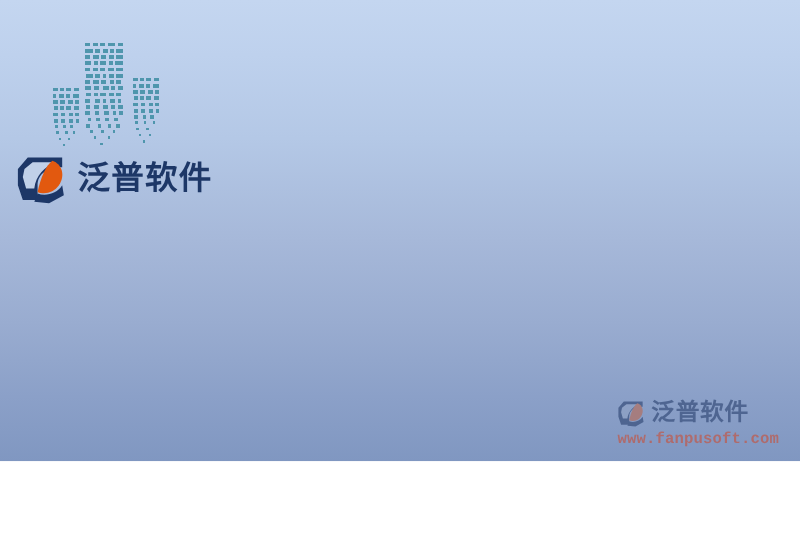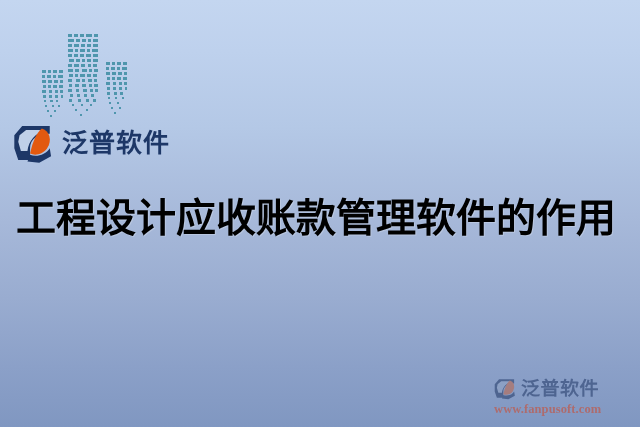--- a/index.html
+++ b/index.html
@@ -8,21 +8,21 @@
     padding: 0;
     background: #ffffff;
   }
   body {
     font-family: "Liberation Sans", "DejaVu Sans", sans-serif;
   }
 
   #banner {
     position: relative;
     width: 640px;
-    height: 427px;
+    height: 369px;
     overflow: hidden;
     background: linear-gradient(to bottom,
         #c4d6f0 0%,
         #bed1ed 12%,
         #b4c8e6 30%,
         #a6b8d9 52%,
         #99acd0 70%,
         #8ba0c8 86%,
         #8097c1 100%);
   }
@@ -124,21 +124,21 @@
     font-family: "DejaVu Sans", "Liberation Sans", sans-serif;
   }
   .wm-url {
     margin-top: 2px;
     font-size: 12.5px;
     font-weight: 700;
     color: #c8503a;
     letter-spacing: 0.1px;
     line-height: 1;
     white-space: nowrap;
-    font-family: Liberation Serif, serif;
+    font-family: Liberation Mono, monospace;
   }
 </style>
 </head>
 <body>
 
 <div id="banner">
 
   <div id="skyline">
     <svg viewBox="0 0 96 92" xmlns="http://www.w3.org/2000/svg" shape-rendering="crispEdges">
       <g fill="#4f96ad">
@@ -301,21 +301,20 @@
         <path d="M44 10 C56 14 60 28 52 40 C46 49 34 52 26 48 C30 30 36 16 44 10 Z" fill="#e2590f"></path>
 
         <path d="M26 50 C36 54 50 50 56 40 L58 52 L40 62 L22 60 Z" fill="#1d3767"></path>
       </svg>
     </div>
     <div class="brand-wordmark">
       <div class="brand-cn">泛普软件</div>
     </div>
   </div>
 
-  <div id="headline">工程设计应收账款管理软件的作用</div>
 
   <div id="watermark">
     <div id="watermark-row">
       <div id="watermark-mark">
         <svg viewBox="0 0 64 64" xmlns="http://www.w3.org/2000/svg">
           <path d="M14 6 L56 6 L56 18 C38 18 26 26 26 40 L26 58 L8 58 L2 40 L2 20 Z" fill="#2c4371"></path>
           <path d="M20 12 L48 12 C34 18 24 28 22 44 L12 44 L8 30 L10 20 Z" fill="#9badcd" opacity="0.9"></path>
           <path d="M44 10 C56 14 60 28 52 40 C46 49 34 52 26 48 C30 30 36 16 44 10 Z" fill="#b86a54"></path>
           <path d="M26 50 C36 54 50 50 56 40 L58 52 L40 62 L22 60 Z" fill="#2c4371"></path>
         </svg>

